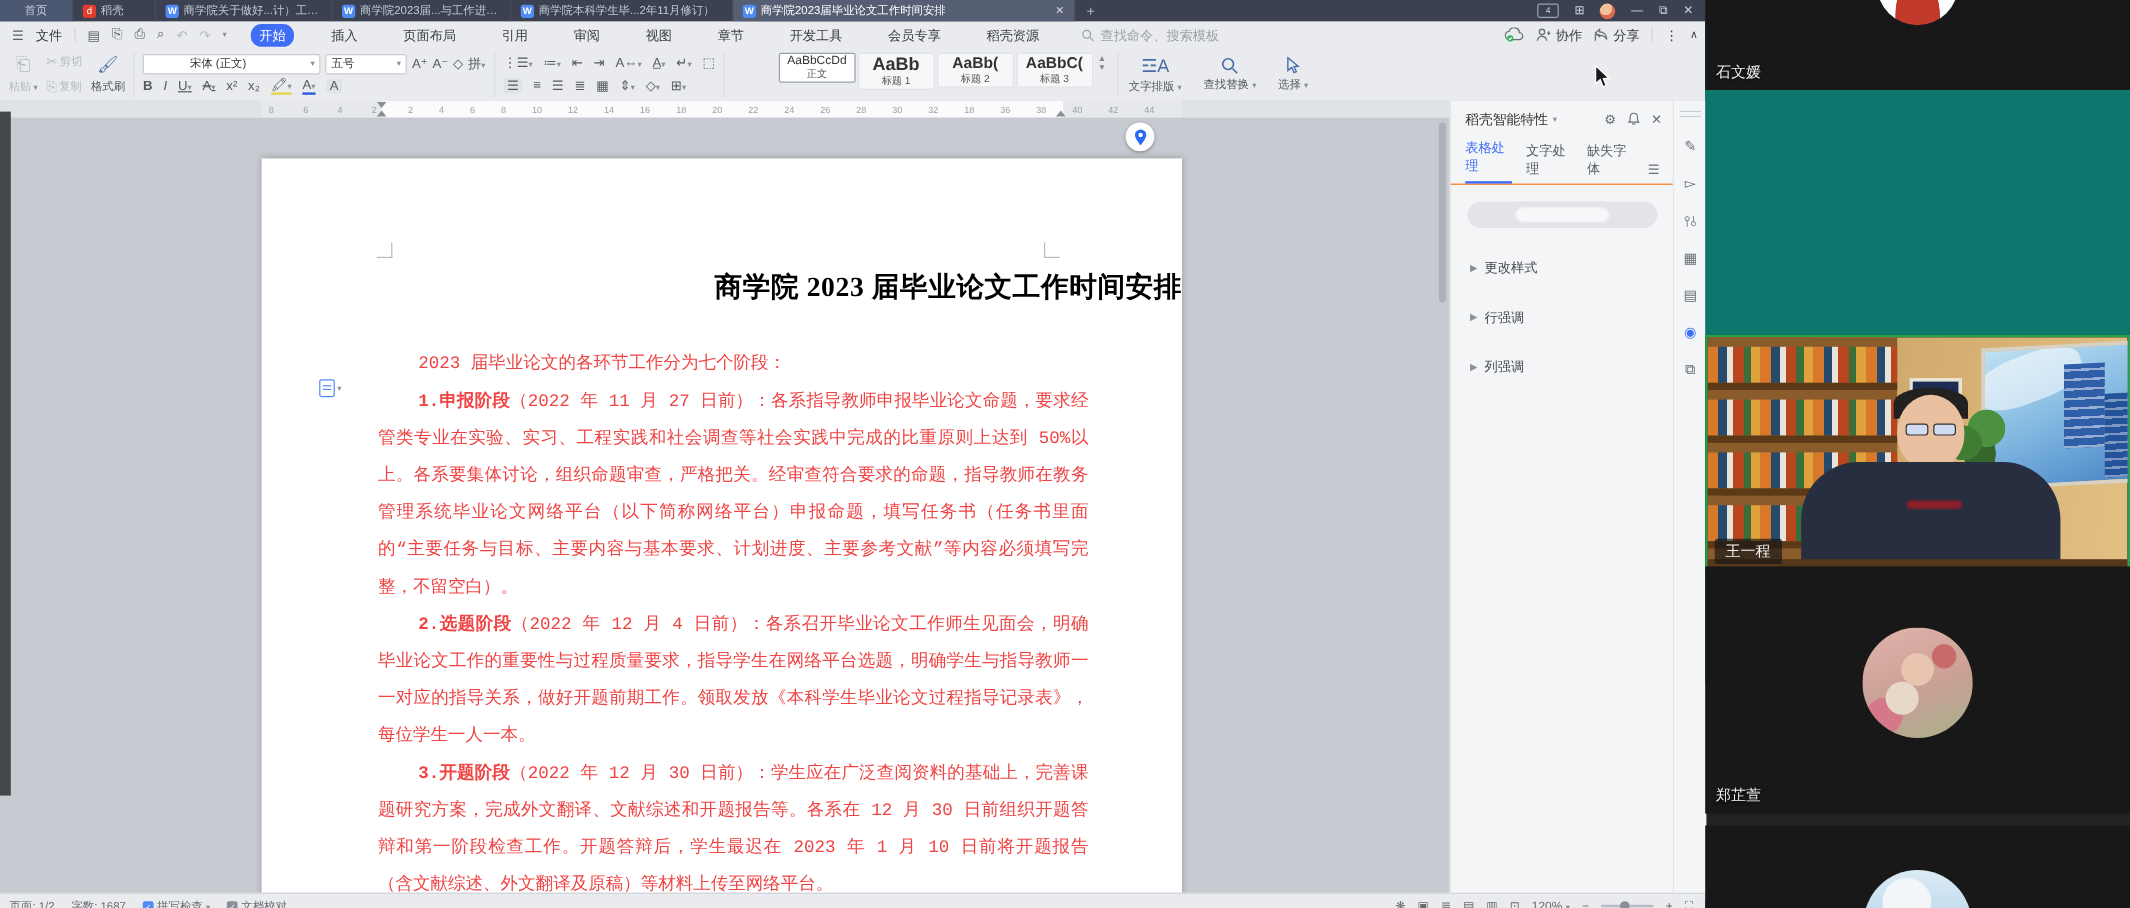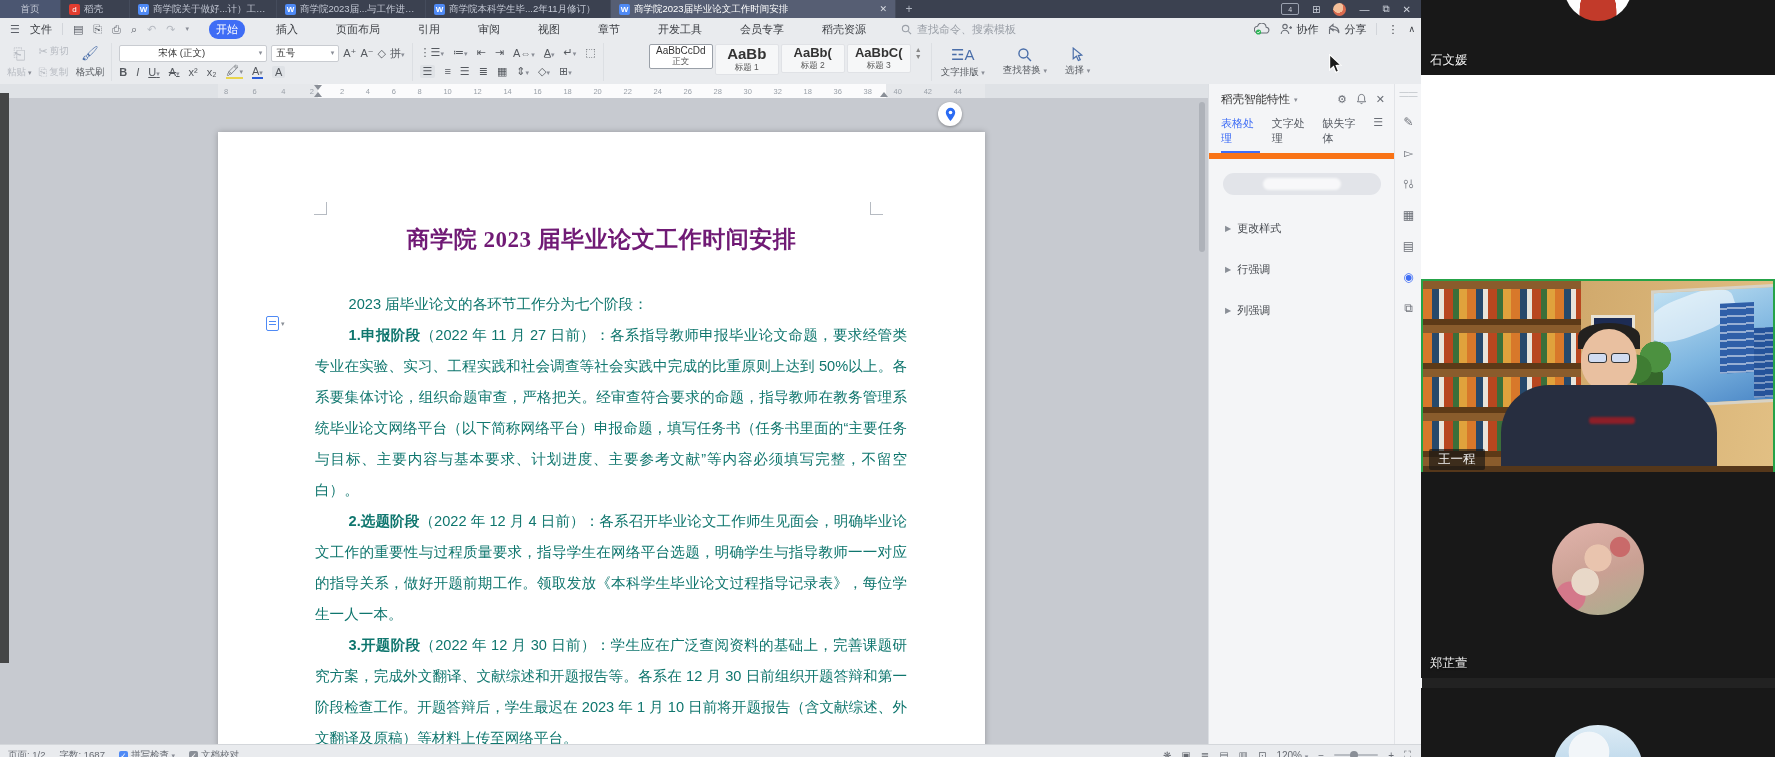--- a/index.html
+++ b/index.html
@@ -89,42 +89,42 @@
   
   .docarea{position:absolute;left:0;top:98px;width:1208px;height:646px;background:#c7cad0;overflow:hidden;}
   .page{position:absolute;left:218px;top:34px;width:767px;height:620px;background:#fff;
         box-shadow:0 0 6px rgba(0,0,0,.25);}
   .cropmark{position:absolute;width:12px;height:12px;}
   .cm-tl{left:96px;top:70px;border-left:1px solid #aab0b8;border-bottom:1px solid #aab0b8;
          border-bottom:none;border-top:none;border-left:none;}
   .cm-tl::after,.cm-tr::after{content:"";position:absolute;inset:0;}
   .cm-tl{border-right:1px solid #b6bbc2;border-bottom:1px solid #b6bbc2;}
   .cm-tr{left:652px;top:70px;border-left:1px solid #b6bbc2;border-bottom:1px solid #b6bbc2;}
-  .doc-title{margin-top:92px;text-align:center;font-size:23px;font-weight:bold;color:#701a75;
+  .doc-title{margin-top:92px;text-align:right;font-size:23px;font-weight:bold;color:#000000;
              font-family:"Liberation Serif","DejaVu Serif",serif;letter-spacing:.5px;}
-  .doc-body{margin:34px 78px 0 97px;font-size:14.6px;line-height:31px;color:#0f766e;
-            font-family:Liberation Sans, sans-serif;text-align:justify;}
+  .doc-body{margin:34px 78px 0 97px;font-size:14.6px;line-height:31px;color:#ef4444;
+            font-family:Liberation Mono, monospace;text-align:justify;}
   .doc-body p{margin:0;text-indent:2.3em;}
   .comment-ico{position:absolute;left:48px;top:184px;display:flex;align-items:center;gap:2px;}
   .comment-ico .sq{width:11px;height:13px;border:1px solid #4f8af5;border-radius:2px;position:relative;}
   .comment-ico .sq::before,.comment-ico .sq::after{content:"";position:absolute;left:2px;right:2px;height:1px;background:#4f8af5;}
   .comment-ico .sq::before{top:4px;}.comment-ico .sq::after{top:7px;}
   .comment-ico .dot{font-size:7px;color:#8a8f97;}
   .pin{position:absolute;left:938px;top:4px;width:24px;height:24px;border-radius:50%;background:#fff;
        box-shadow:0 1px 3px rgba(0,0,0,.35);display:flex;align-items:center;justify-content:center;}
   .vscroll{position:absolute;right:2px;top:2px;width:8px;height:640px;}
   .vscroll .thumb{position:absolute;left:1px;top:2px;width:6px;height:150px;background:#aeb2b9;border-radius:3px;}
   .leftstrip{position:absolute;left:0;top:93px;width:9px;height:570px;background:#454647;}
 
   
   .panel{position:absolute;left:1208px;top:84px;width:186px;height:660px;background:#f4f5f7;
          border-left:1px solid #dcdfe3;font-size:11px;color:#3c4047;}
   .panel-head{display:flex;align-items:center;padding:8px 10px 4px 12px;font-size:11.5px;color:#333;}
   .panel-head .hic{margin-left:auto;display:flex;gap:9px;color:#6a6e76;font-size:11px;}
-  .panel-tabs{display:flex;align-items:flex-start;gap:12px;padding:5px 12px 0 12px;border-bottom:6px solid #f97316;}
+  .panel-tabs{display:flex;align-items:flex-end;gap:12px;padding:5px 12px 0 12px;border-bottom:1px solid #f97316;}
   .ptab{padding-bottom:5px;color:#555a62;}
   .ptab.active{color:#3f6df5;border-bottom:2px solid #3f6df5;}
   .ptab-menu{margin-left:auto;color:#6a6e76;padding-bottom:5px;}
   .panel-btn{margin:14px 14px 0 14px;height:22px;background:#e2e4e9;border-radius:11px;position:relative;}
   .panel-btn .blur{position:absolute;left:50%;top:5px;transform:translateX(-50%);width:78px;height:12px;
                    background:rgba(255,255,255,.75);border-radius:6px;filter:blur(1px);}
   .panel-item{display:flex;align-items:center;gap:6px;padding:0 0 0 16px;margin-top:26px;color:#45494f;}
   .panel-item .tri{font-size:8px;color:#8a8f97;}
 
   
@@ -141,21 +141,21 @@
   .sb-chk{display:inline-flex;width:9px;height:9px;border-radius:2px;background:#4f8af5;color:#fff;
           font-size:7px;align-items:center;justify-content:center;margin-right:3px;}
   .statusbar .right{margin-left:auto;display:flex;align-items:center;gap:10px;padding-right:10px;font-size:10px;}
   .zoom-slider{width:44px;height:2px;background:#b8bcc2;border-radius:1px;position:relative;}
   .zoom-slider .knob{position:absolute;left:16px;top:-3px;width:8px;height:8px;border-radius:50%;background:#8a8f97;}
 
   
   .cursor{position:absolute;left:1328px;top:54px;z-index:50;}
 
   
-  #meeting{position:absolute;left:1421px;top:0;width:354px;height:570px;background:#ffffff;}
+  #meeting{position:absolute;left:1421px;top:0;width:354px;height:570px;background:#0f766e;}
   .tile{position:absolute;left:0;width:354px;background:#181818;overflow:hidden;}
   .pname{position:absolute;left:9px;bottom:6px;color:#ededed;font-size:12.5px;
          text-shadow:0 1px 2px rgba(0,0,0,.9);}
   .avatar-circle{position:absolute;border-radius:50%;}
   
   .scene{position:absolute;inset:0;background:linear-gradient(100deg,#b98f55 0%,#d2ab6e 45%,#e2c084 100%);}
   .shelf{position:absolute;left:0;top:0;width:158px;height:100%;background:#8a5c2c;}
   .shelfrow{position:absolute;left:0;width:158px;height:30px;
             background:repeating-linear-gradient(90deg,#d8782a 0 9px,#27496b 9px 16px,#e8e4da 16px 21px,#b8471f 21px 30px,#3b6f3a 30px 36px,#e0a23c 36px 44px);}
   .shelfboard{position:absolute;left:0;width:158px;height:6px;background:#5d3a17;}

